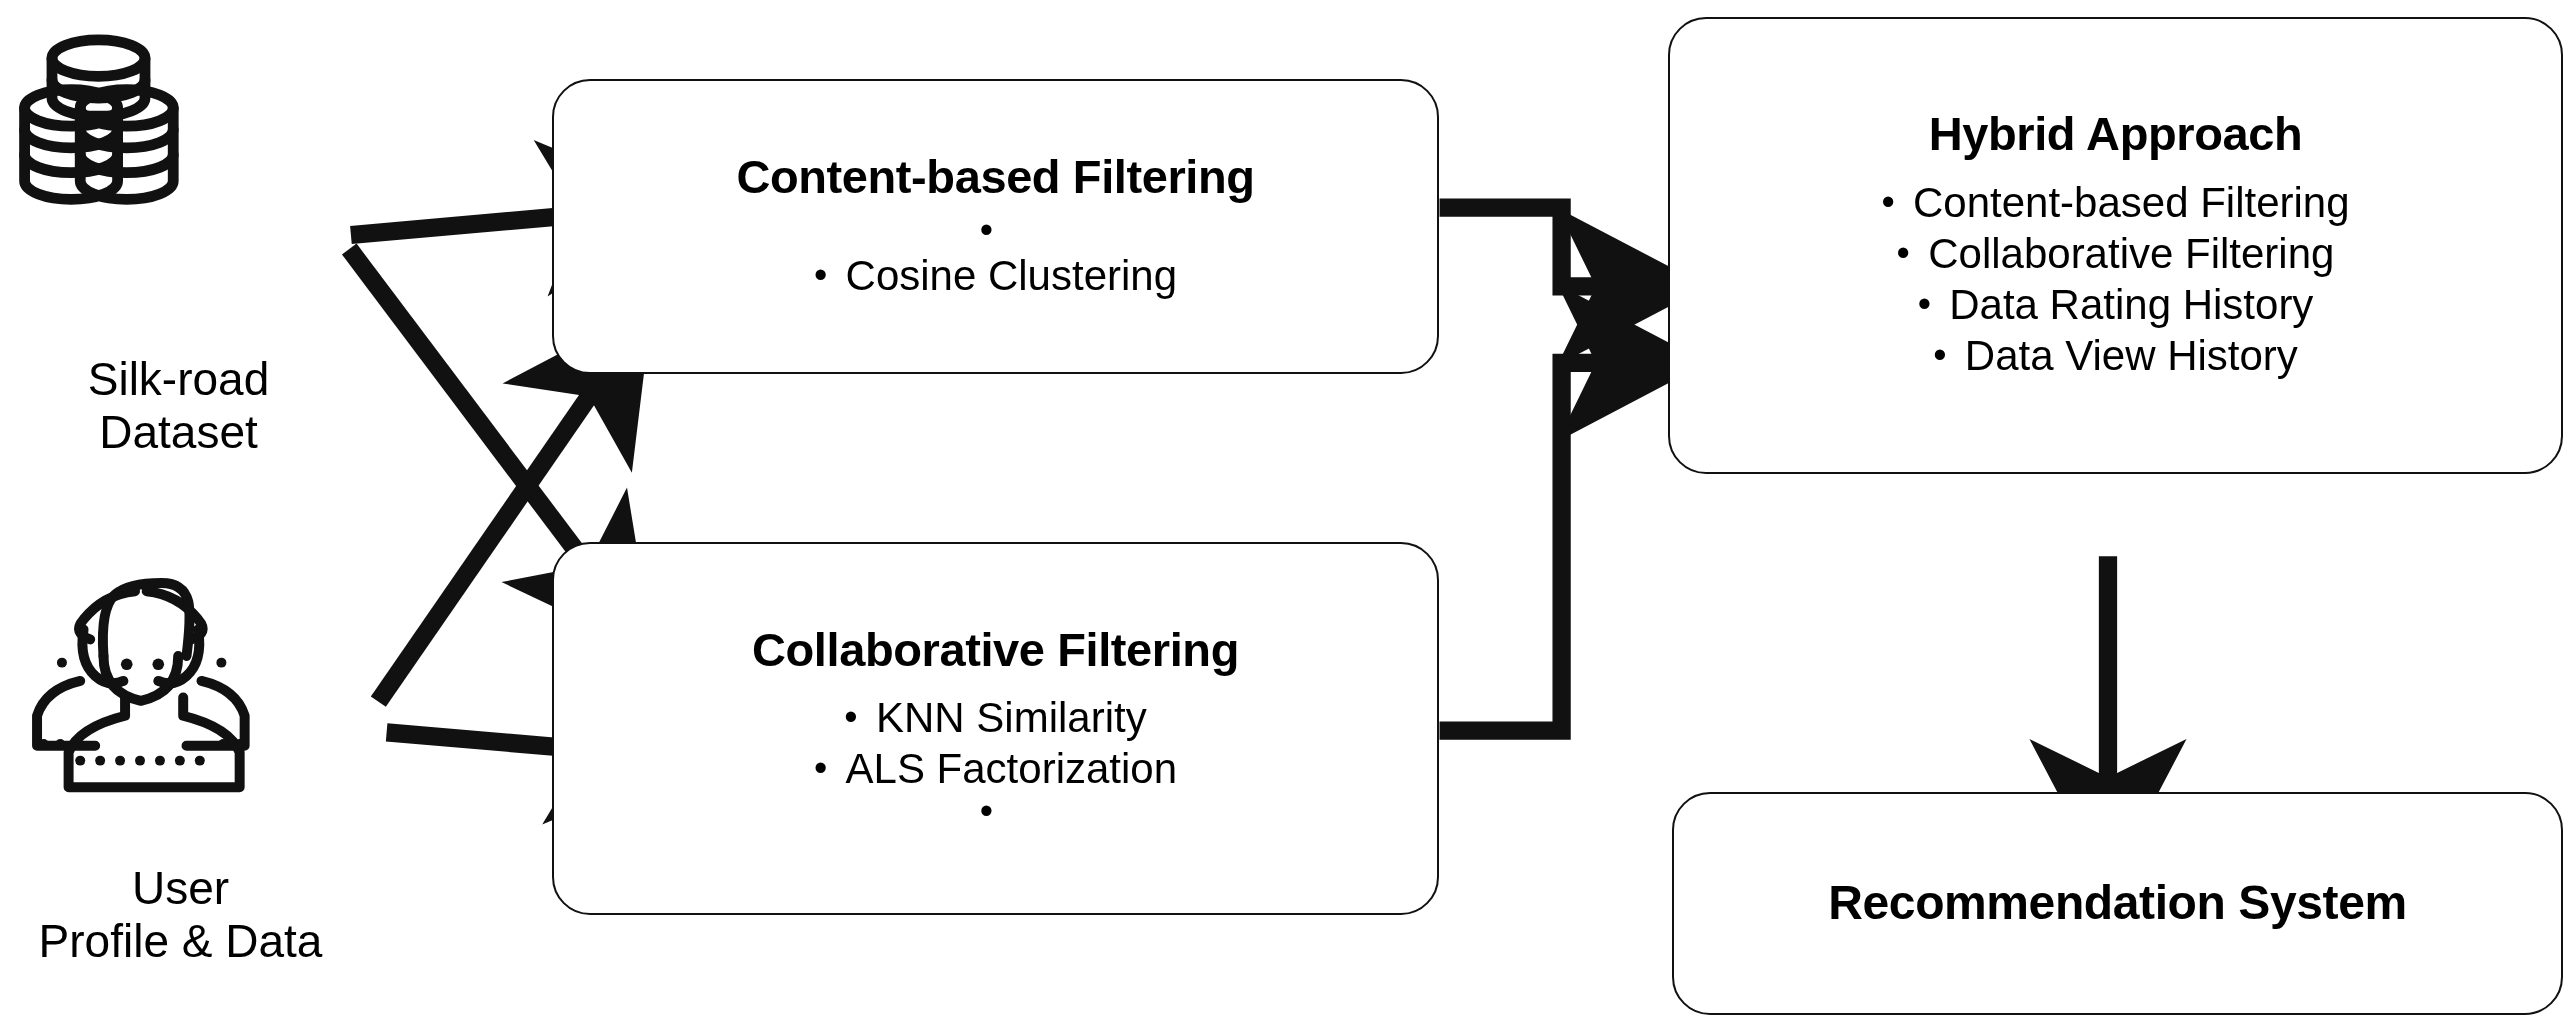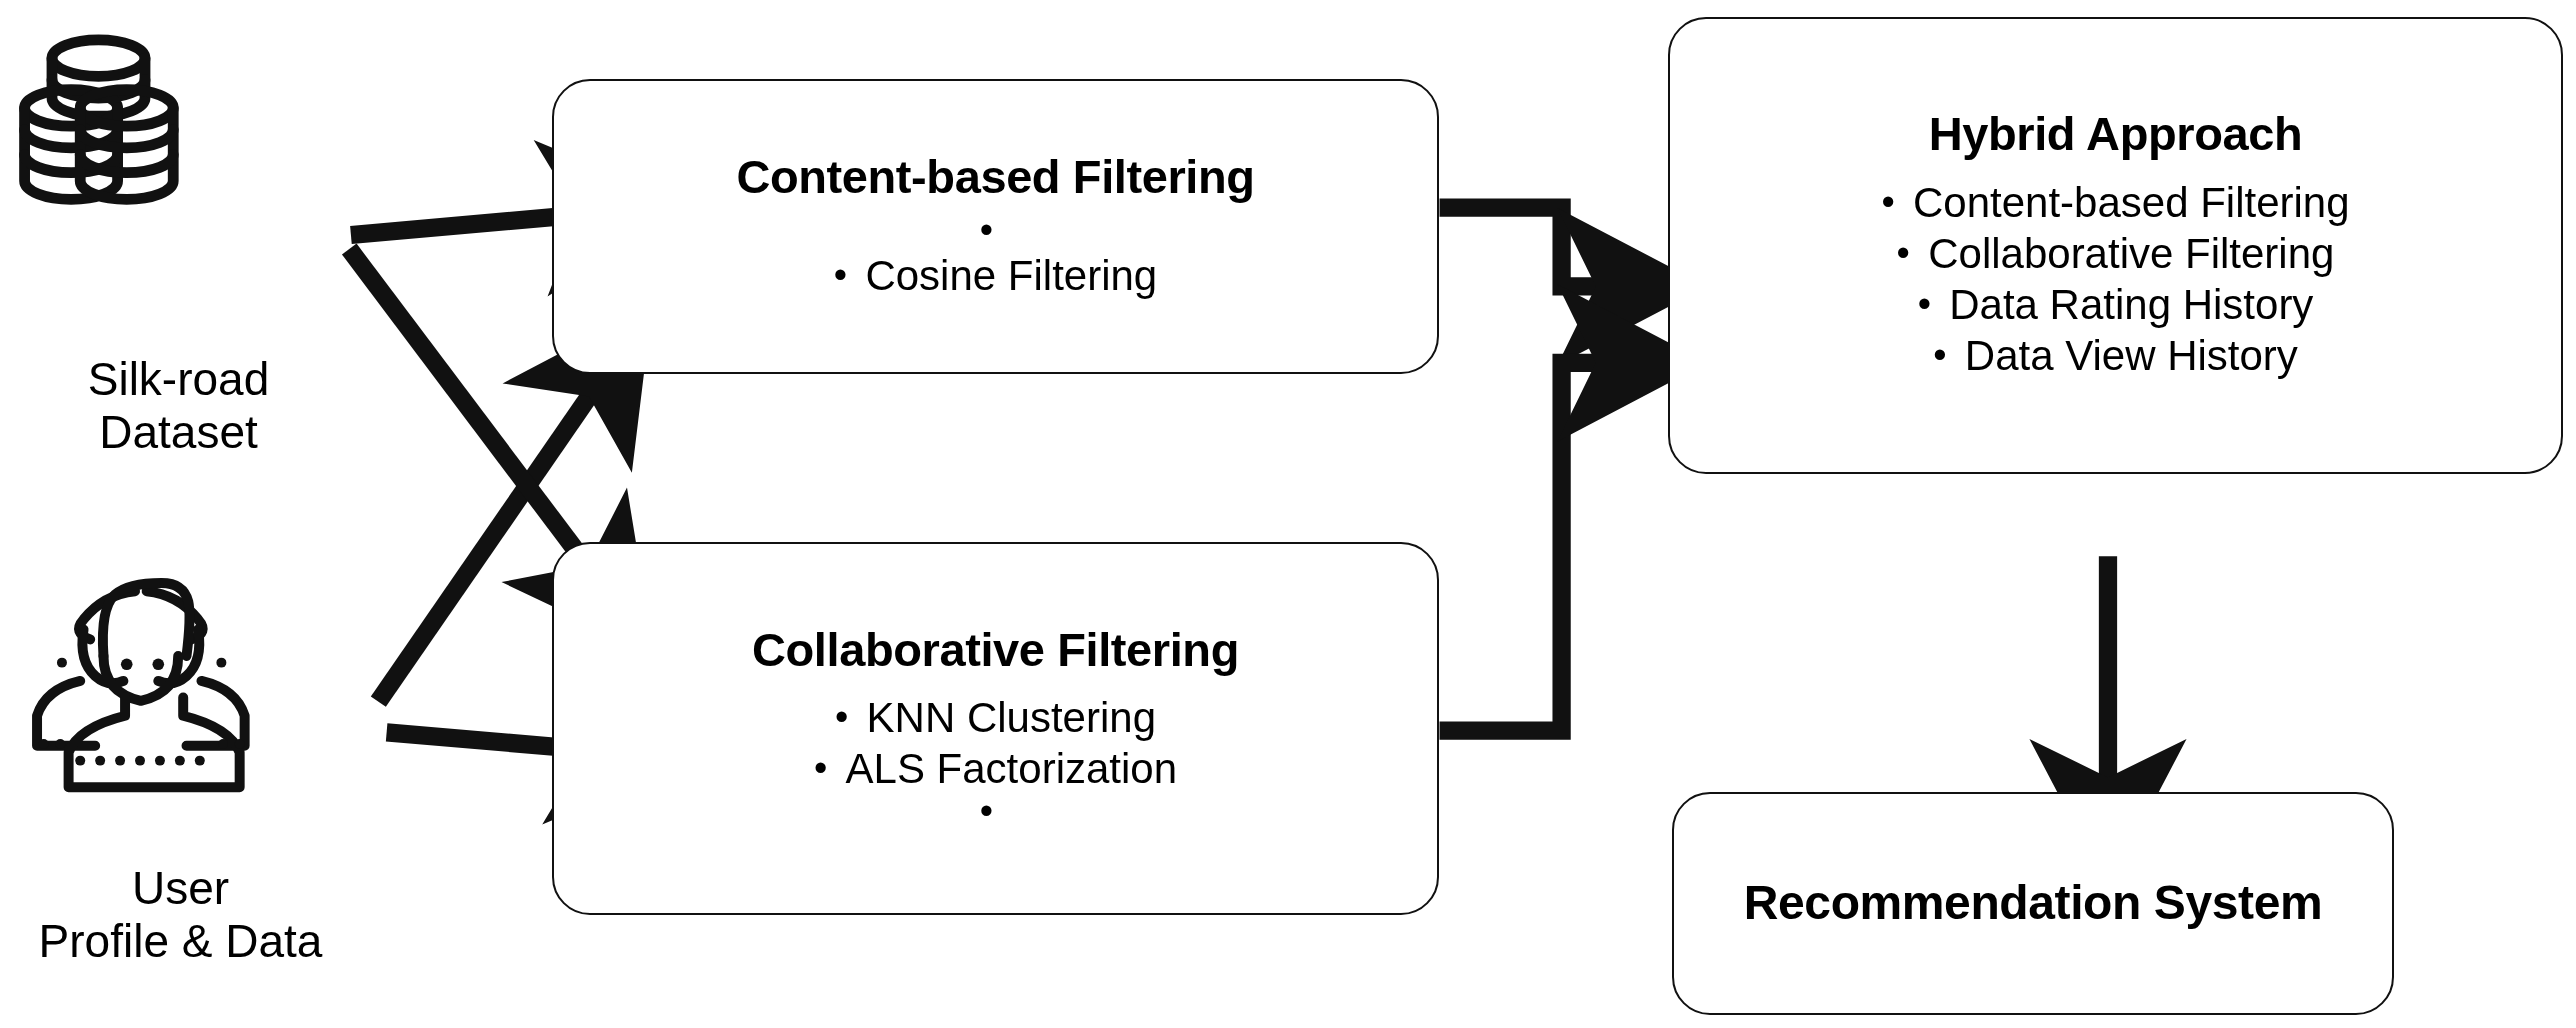--- a/index.html
+++ b/index.html
@@ -23,21 +23,21 @@
     border-radius:38px;
     background:#ffffff;
     box-sizing:border-box;
     display:flex;flex-direction:column;
     align-items:center;justify-content:center;
     text-align:center;
   }
   .node.cbf   {left:552px; top:79px;  width:887px;height:295px;}
   .node.cf    {left:552px; top:542px; width:887px;height:373px;}
   .node.hybrid{left:1668px;top:16.6px;  width:895px;height:457px;}
-  .node.rec   {left:1672px;top:792px; width:722px;height:223px;}
+  .node.rec   {left:1672px;top:792px; width:891px;height:223px;}
 
   .node-title{
     font-weight:bold;
     font-size:47px;
     line-height:1.06;
     letter-spacing:-0.4px;
     font-stretch:semi-condensed;
     white-space:nowrap;
     margin:0;
   }
@@ -161,31 +161,31 @@
 Profile &amp; Data</div>
 
   <div class="node cbf">
     <div class="node-title">Content-based Filtering</div>
     <ul class="bullets">
       <li>
         <span class="bullet-dot">•</span>
       </li>
       <li>
         <span class="bullet-dot">•</span>
-        <span>Cosine Filtering</span>
+        <span>Cosine Clustering</span>
       </li>
     </ul>
   </div>
 
   <div class="node cf">
     <div class="node-title">Collaborative Filtering</div>
     <ul class="bullets">
       <li>
         <span class="bullet-dot">•</span>
-        <span>KNN Clustering</span>
+        <span>KNN Similarity</span>
       </li>
       <li>
         <span class="bullet-dot">•</span>
         <span>ALS Factorization</span>
       </li>
       <li>
         <span class="bullet-dot">•</span>
       </li>
     </ul>
   </div>

